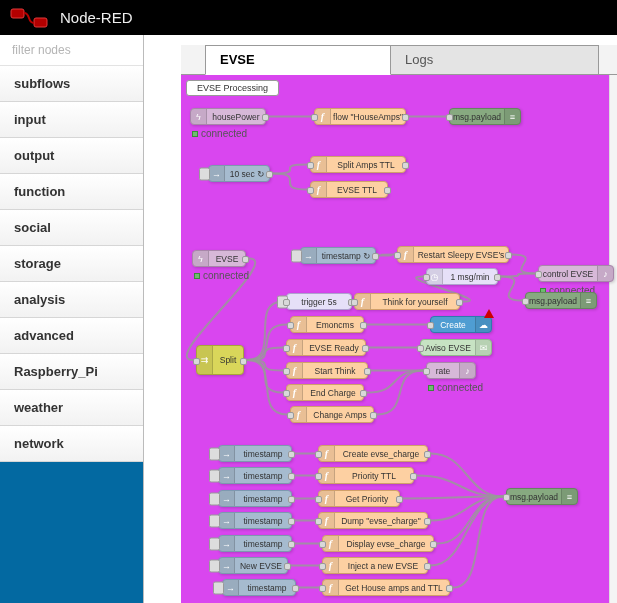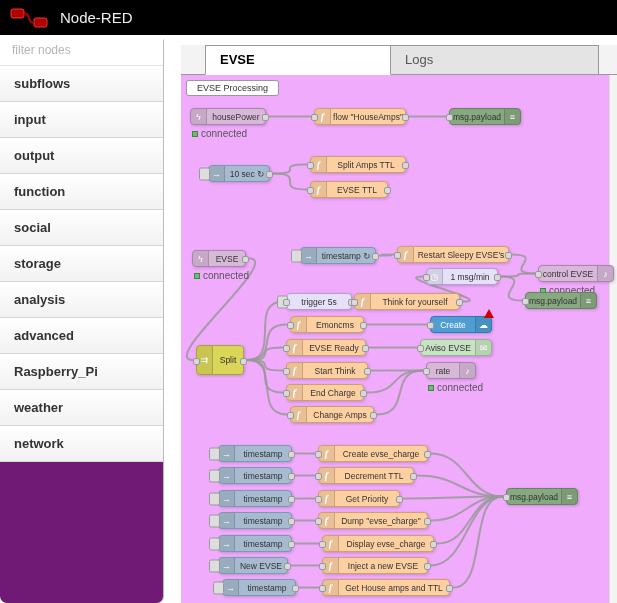--- a/index.html
+++ b/index.html
@@ -4,34 +4,34 @@
 <style>
   html,body{margin:0;padding:0;background:#fff;font-family:"Liberation Sans",sans-serif;}
   #app{position:relative;width:617px;height:603px;overflow:hidden;background:#fff;}
 
   
   .header{position:absolute;left:0;top:0;width:617px;height:35px;background:#000;display:flex;align-items:center;}
   .logo{margin-left:8px;flex:0 0 auto;}
   .header-title{color:#eee;font-size:15px;margin-left:8px;text-align:center;}
 
   
-  .sidebar{position:absolute;left:0;top:35px;width:164px;bottom:0;background:#701a75;border-right:1px solid #bbb;box-sizing:border-box;border-radius:7px;}
+  .sidebar{position:absolute;left:0;top:35px;width:144px;bottom:0;background:#0369a1;border-right:1px solid #bbb;box-sizing:border-box;}
   .filter-input{width:100%;box-sizing:border-box;border:none;border-bottom:1px solid #e3e3e3;padding:8px 12px;font-size:12px;color:#777;outline:none;font-family:"Liberation Sans",sans-serif;}
   .filter-input::placeholder{color:#b5b5b5;}
   .category{padding:10px 14px;background:linear-gradient(#ffffff,#f2f2f2);border-bottom:1px solid #d6d6d6;font-weight:bold;font-size:13px;color:#333;cursor:pointer;}
 
   
   .main{position:absolute;left:181px;top:35px;right:0;bottom:0;background:#fff;}
   .tabbar{height:30px;margin-top:10px;border-bottom:1px solid #999;background:#f3f3f3;display:flex;align-items:flex-end;padding-left:24px;box-sizing:border-box;}
   .tab{box-sizing:border-box;height:30px;line-height:28px;padding:0 14px;font-size:13px;border:1px solid #999;margin-bottom:-1px;background:#e4e4e4;color:#555;cursor:pointer;}
   .tab.active{background:#fff;border-bottom-color:#fff;color:#000;font-weight:bold;width:186px;}
   .tab.inactive{width:208px;border-left:none;}
 
   
-  .canvas{position:absolute;left:0;top:40px;right:0;bottom:0;background:#f0abfc;overflow:hidden;}
+  .canvas{position:absolute;left:0;top:40px;right:0;bottom:0;background:#d946ef;overflow:hidden;}
   .wires{position:absolute;left:0;top:0;}
   .wires path{fill:none;stroke:#999;stroke-width:2px;opacity:.85;}
   .vscroll{position:absolute;right:0;top:0;bottom:0;width:7px;background:#f4f4f4;border-left:1px solid #ddd;}
 
   .flow-btn{position:absolute;left:5px;top:5px;padding:2px 10px;background:#fff;border:1px solid #999;border-radius:3px;font-size:9px;color:#333;font-family:"Liberation Sans",sans-serif;cursor:pointer;}
 
   
   .node{position:absolute;box-sizing:border-box;border:1px solid #888;border-radius:4px;display:flex;align-items:stretch;font-size:8.5px;color:#333;box-shadow:1px 1px 3px rgba(0,0,0,0.18);cursor:move;}
   .nlabel{flex:1;display:flex;align-items:center;justify-content:center;padding:0 4px;white-space:nowrap;overflow:hidden;}
   .nicon{flex:0 0 15px;display:flex;align-items:center;justify-content:center;background:rgba(0,0,0,0.08);color:#fff;font-size:9px;}
@@ -313,21 +313,21 @@
           <div class="port out" style="top: 5px;"></div>
         </div>
         <div class="node" style="left: 137px; top: 370px; width: 110px; height: 17px; background: rgb(253, 208, 162); border-color: rgb(209, 160, 106); color: rgb(51, 51, 51);">
           <span class="nicon left ficon">f</span>
           <span class="nlabel">Create evse_charge</span>
           <div class="port in" style="top: 5px;"></div>
           <div class="port out" style="top: 5px;"></div>
         </div>
         <div class="node" style="left: 137px; top: 392px; width: 96px; height: 17px; background: rgb(253, 208, 162); border-color: rgb(209, 160, 106); color: rgb(51, 51, 51);">
           <span class="nicon left ficon">f</span>
-          <span class="nlabel">Decrement TTL</span>
+          <span class="nlabel">Priority TTL</span>
           <div class="port in" style="top: 5px;"></div>
           <div class="port out" style="top: 5px;"></div>
         </div>
         <div class="node" style="left: 137px; top: 415px; width: 82px; height: 17px; background: rgb(253, 208, 162); border-color: rgb(209, 160, 106); color: rgb(51, 51, 51);">
           <span class="nicon left ficon">f</span>
           <span class="nlabel">Get Priority</span>
           <div class="port in" style="top: 5px;"></div>
           <div class="port out" style="top: 5px;"></div>
         </div>
         <div class="node" style="left: 137px; top: 437px; width: 110px; height: 17px; background: rgb(253, 208, 162); border-color: rgb(209, 160, 106); color: rgb(51, 51, 51);">

